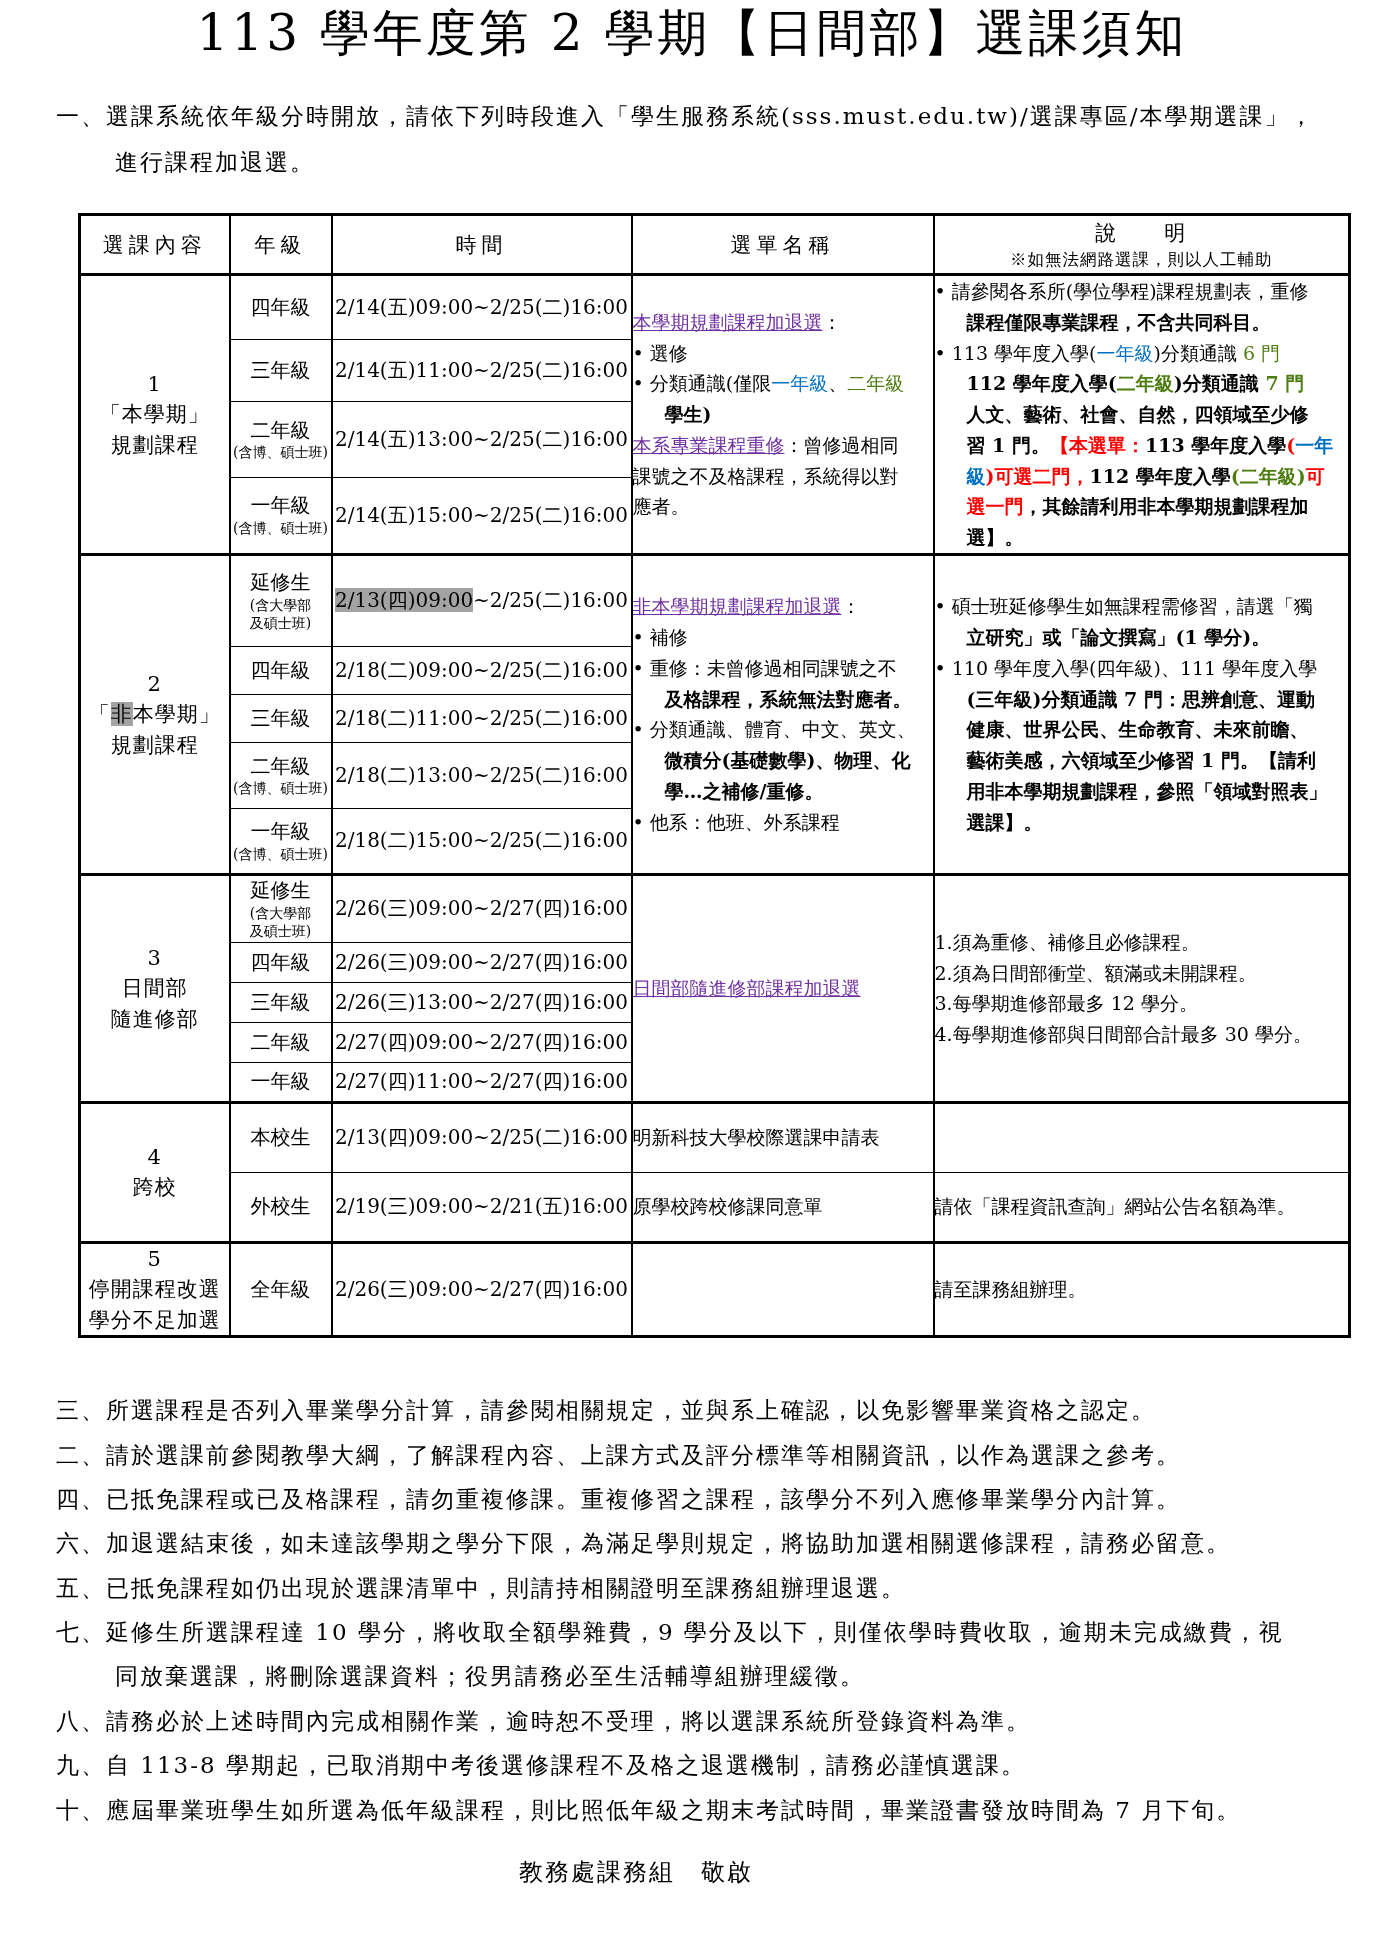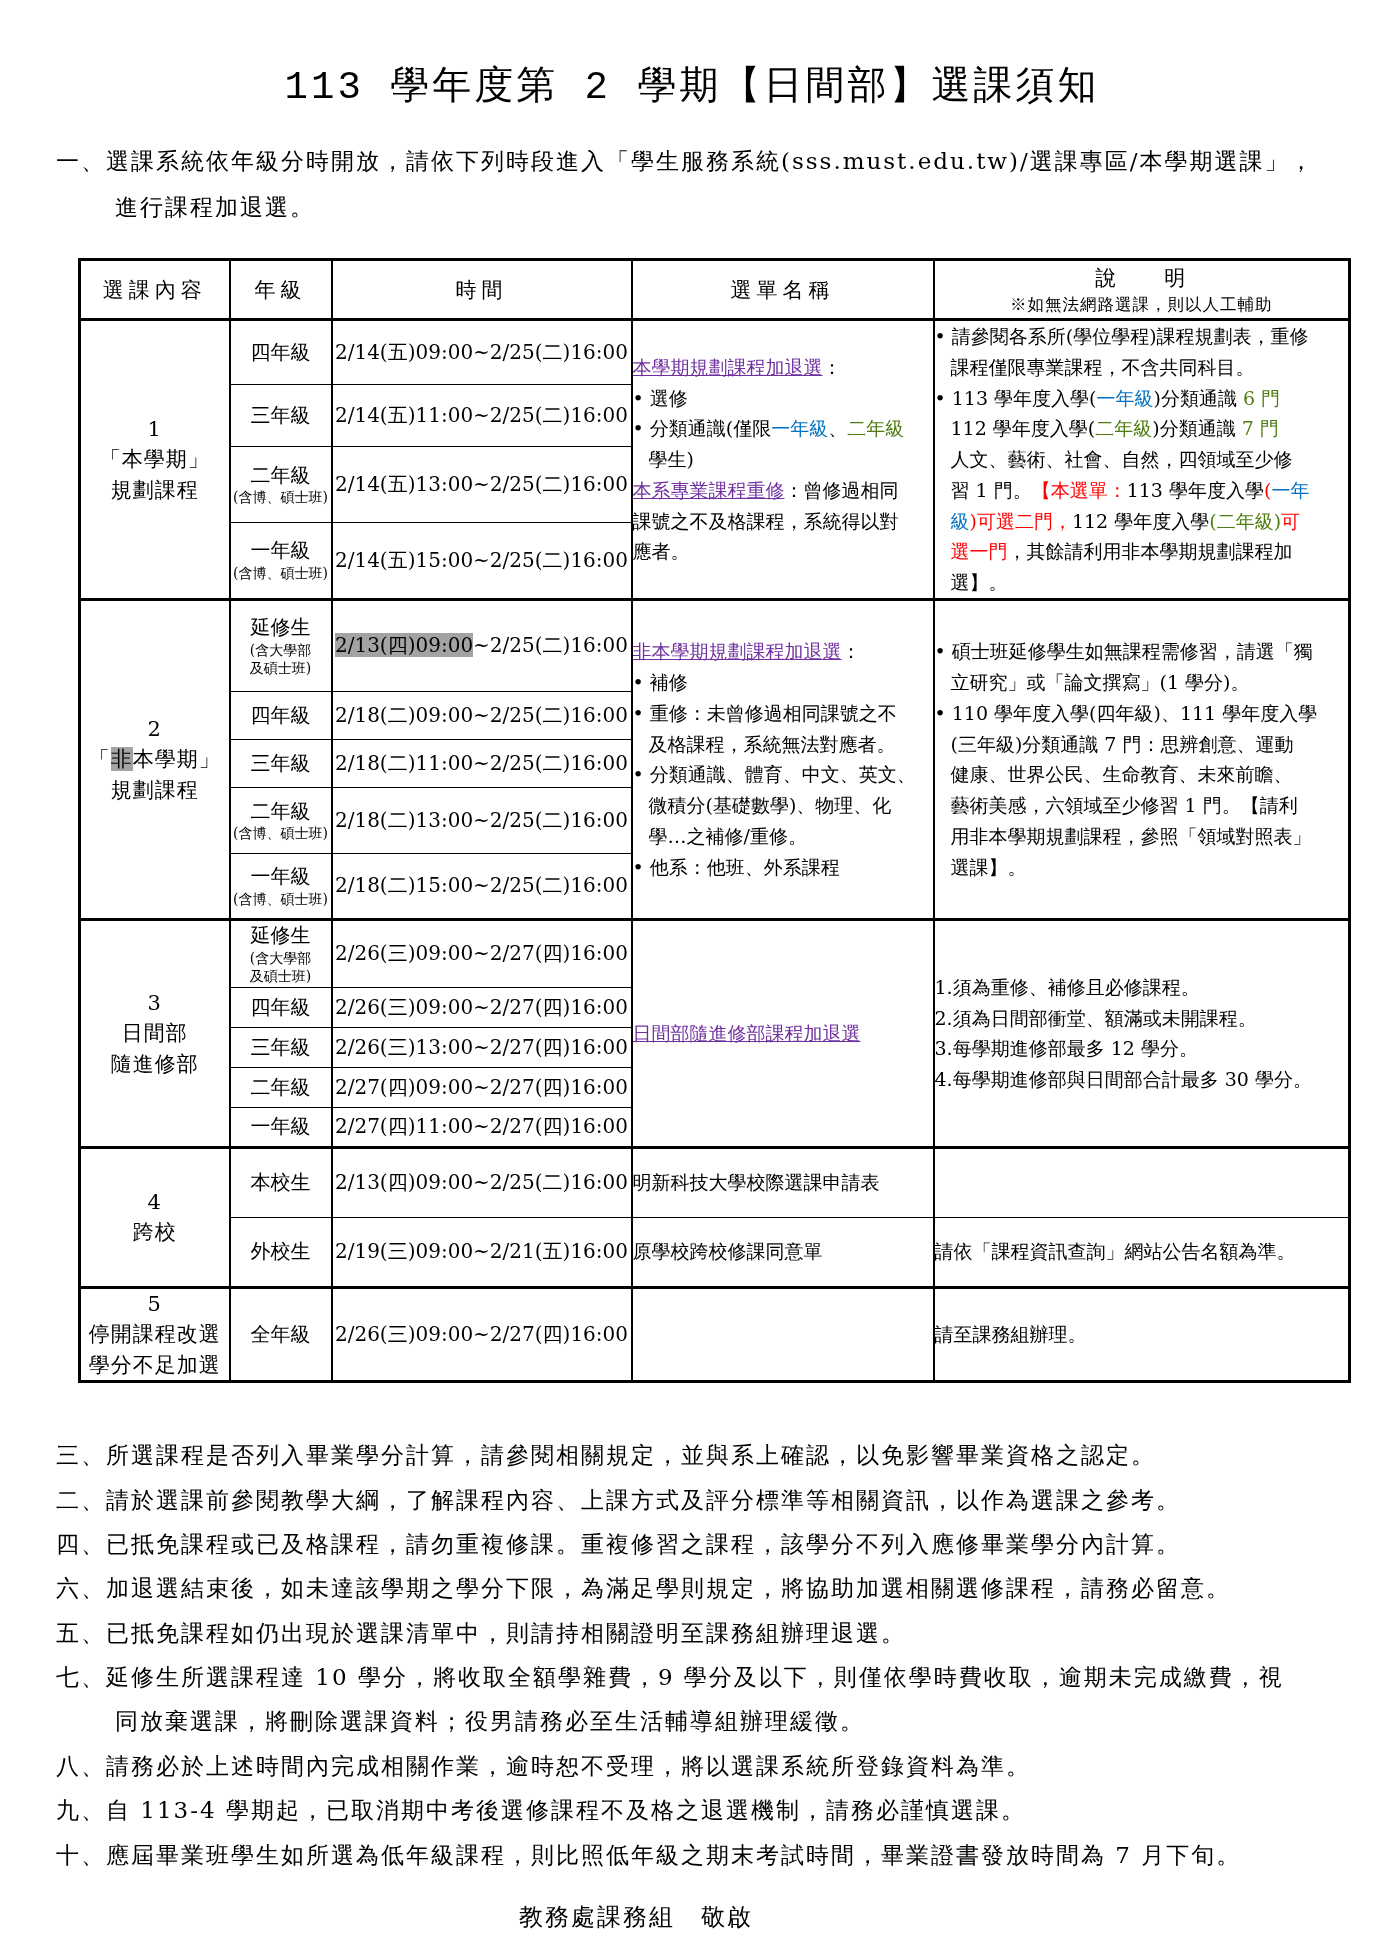--- a/index.html
+++ b/index.html
@@ -4,25 +4,23 @@
 <style>
   html,body{margin:0;padding:0;background:#ffffff;}
   .page{
     position:relative;
     width:1384px;height:1960px;
     background:#ffffff;color:#000;
     font-family:"DejaVu Serif","Liberation Serif",serif;
     overflow:hidden;
   }
   .title{
-    padding-top:58px;
     text-align:center;
-    font-size:39px;
+    font-size:50px;
     letter-spacing:3px;
-    font-family:Liberation Mono, monospace;
   }
   .intro{
     margin:26px 36px 0 56px;
     font-size:23px;
     line-height:2.0;
     letter-spacing:2px;
   }
   .intro .l2{padding-left:59px;}
 
   table.sched{
@@ -58,21 +56,21 @@
     font-size:19px;
     line-height:1.62;
     letter-spacing:0;
   }
   td.rich div{white-space:nowrap;}
   td.plain{
     text-align:left;vertical-align:middle;
     padding:0 4px 0 10px;
     font-size:19px;letter-spacing:0;white-space:nowrap;
   }
-  .ind{padding-left:16px;}
+  .ind{padding-left:32px;font-weight:bold;}
   .hl{background:#a3a3a3;}
   .purple{color:#7030A0;}
   .u{text-decoration:underline;}
   .blue{color:#0070C0;}
   .green{color:#4d7c0f;}
   .red{color:#FF0000;}
   .sub:empty{display:none;}
   .cont:empty{display:none;}
 
   .notes{
@@ -343,21 +341,21 @@
     </div>
     <div class="note-item">
       <div>七、延修生所選課程達 10 學分，將收取全額學雜費，9 學分及以下，則僅依學時費收取，逾期未完成繳費，視</div>
       <div class="cont">同放棄選課，將刪除選課資料；役男請務必至生活輔導組辦理緩徵。</div>
     </div>
     <div class="note-item">
       <div>八、請務必於上述時間內完成相關作業，逾時恕不受理，將以選課系統所登錄資料為準。</div>
 
     </div>
     <div class="note-item">
-      <div>九、自 113-4 學期起，已取消期中考後選修課程不及格之退選機制，請務必謹慎選課。</div>
+      <div>九、自 113-8 學期起，已取消期中考後選修課程不及格之退選機制，請務必謹慎選課。</div>
 
     </div>
     <div class="note-item">
       <div>十、應屆畢業班學生如所選為低年級課程，則比照低年級之期末考試時間，畢業證書發放時間為 7 月下旬。</div>
 
     </div>
   </div>
 
   <div class="footer">教務處課務組　敬啟</div>
 

